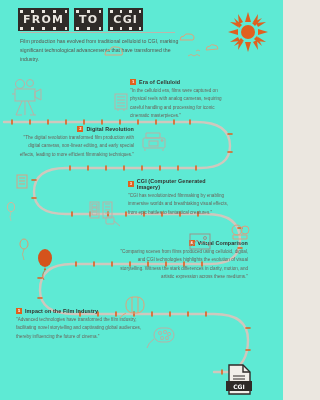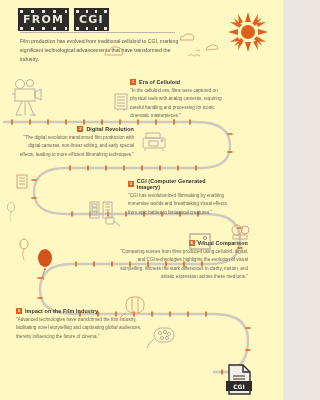--- a/index.html
+++ b/index.html
@@ -5,21 +5,21 @@
   * { box-sizing: border-box; margin: 0; padding: 0; }
   html, body {
     width: 283px; height: 400px;
     background: #ebe7e0;
     font-family: "Liberation Sans", sans-serif;
     overflow: hidden;
   }
   #page {
     position: relative;
     width: 283px; height: 400px;
-    background: #fef9c3;
+    background: #5eead4;
   }
 
   
   .title-wrap {
     position: absolute; left: 18px; top: 8px;
     display: flex; align-items: center; gap: 5px;
   }
   .film-word {
     position: relative;
     background: #2f2b28;
@@ -120,20 +120,33 @@
           <i class="perf"></i>
         </div>
       <div class="perf-row bot">
           <i class="perf"></i>
           <i class="perf"></i>
           <i class="perf"></i>
           <i class="perf"></i>
           <i class="perf"></i>
         </div>
       <span class="wtext">FROM</span>
+    </div>
+    <div class="film-word">
+      <div class="perf-row top">
+          <i class="perf"></i>
+          <i class="perf"></i>
+          <i class="perf"></i>
+        </div>
+      <div class="perf-row bot">
+          <i class="perf"></i>
+          <i class="perf"></i>
+          <i class="perf"></i>
+        </div>
+      <span class="wtext">TO</span>
     </div>
     <div class="film-word">
       <div class="perf-row top">
           <i class="perf"></i>
           <i class="perf"></i>
           <i class="perf"></i>
           <i class="perf"></i>
         </div>
       <div class="perf-row bot">
           <i class="perf"></i>

